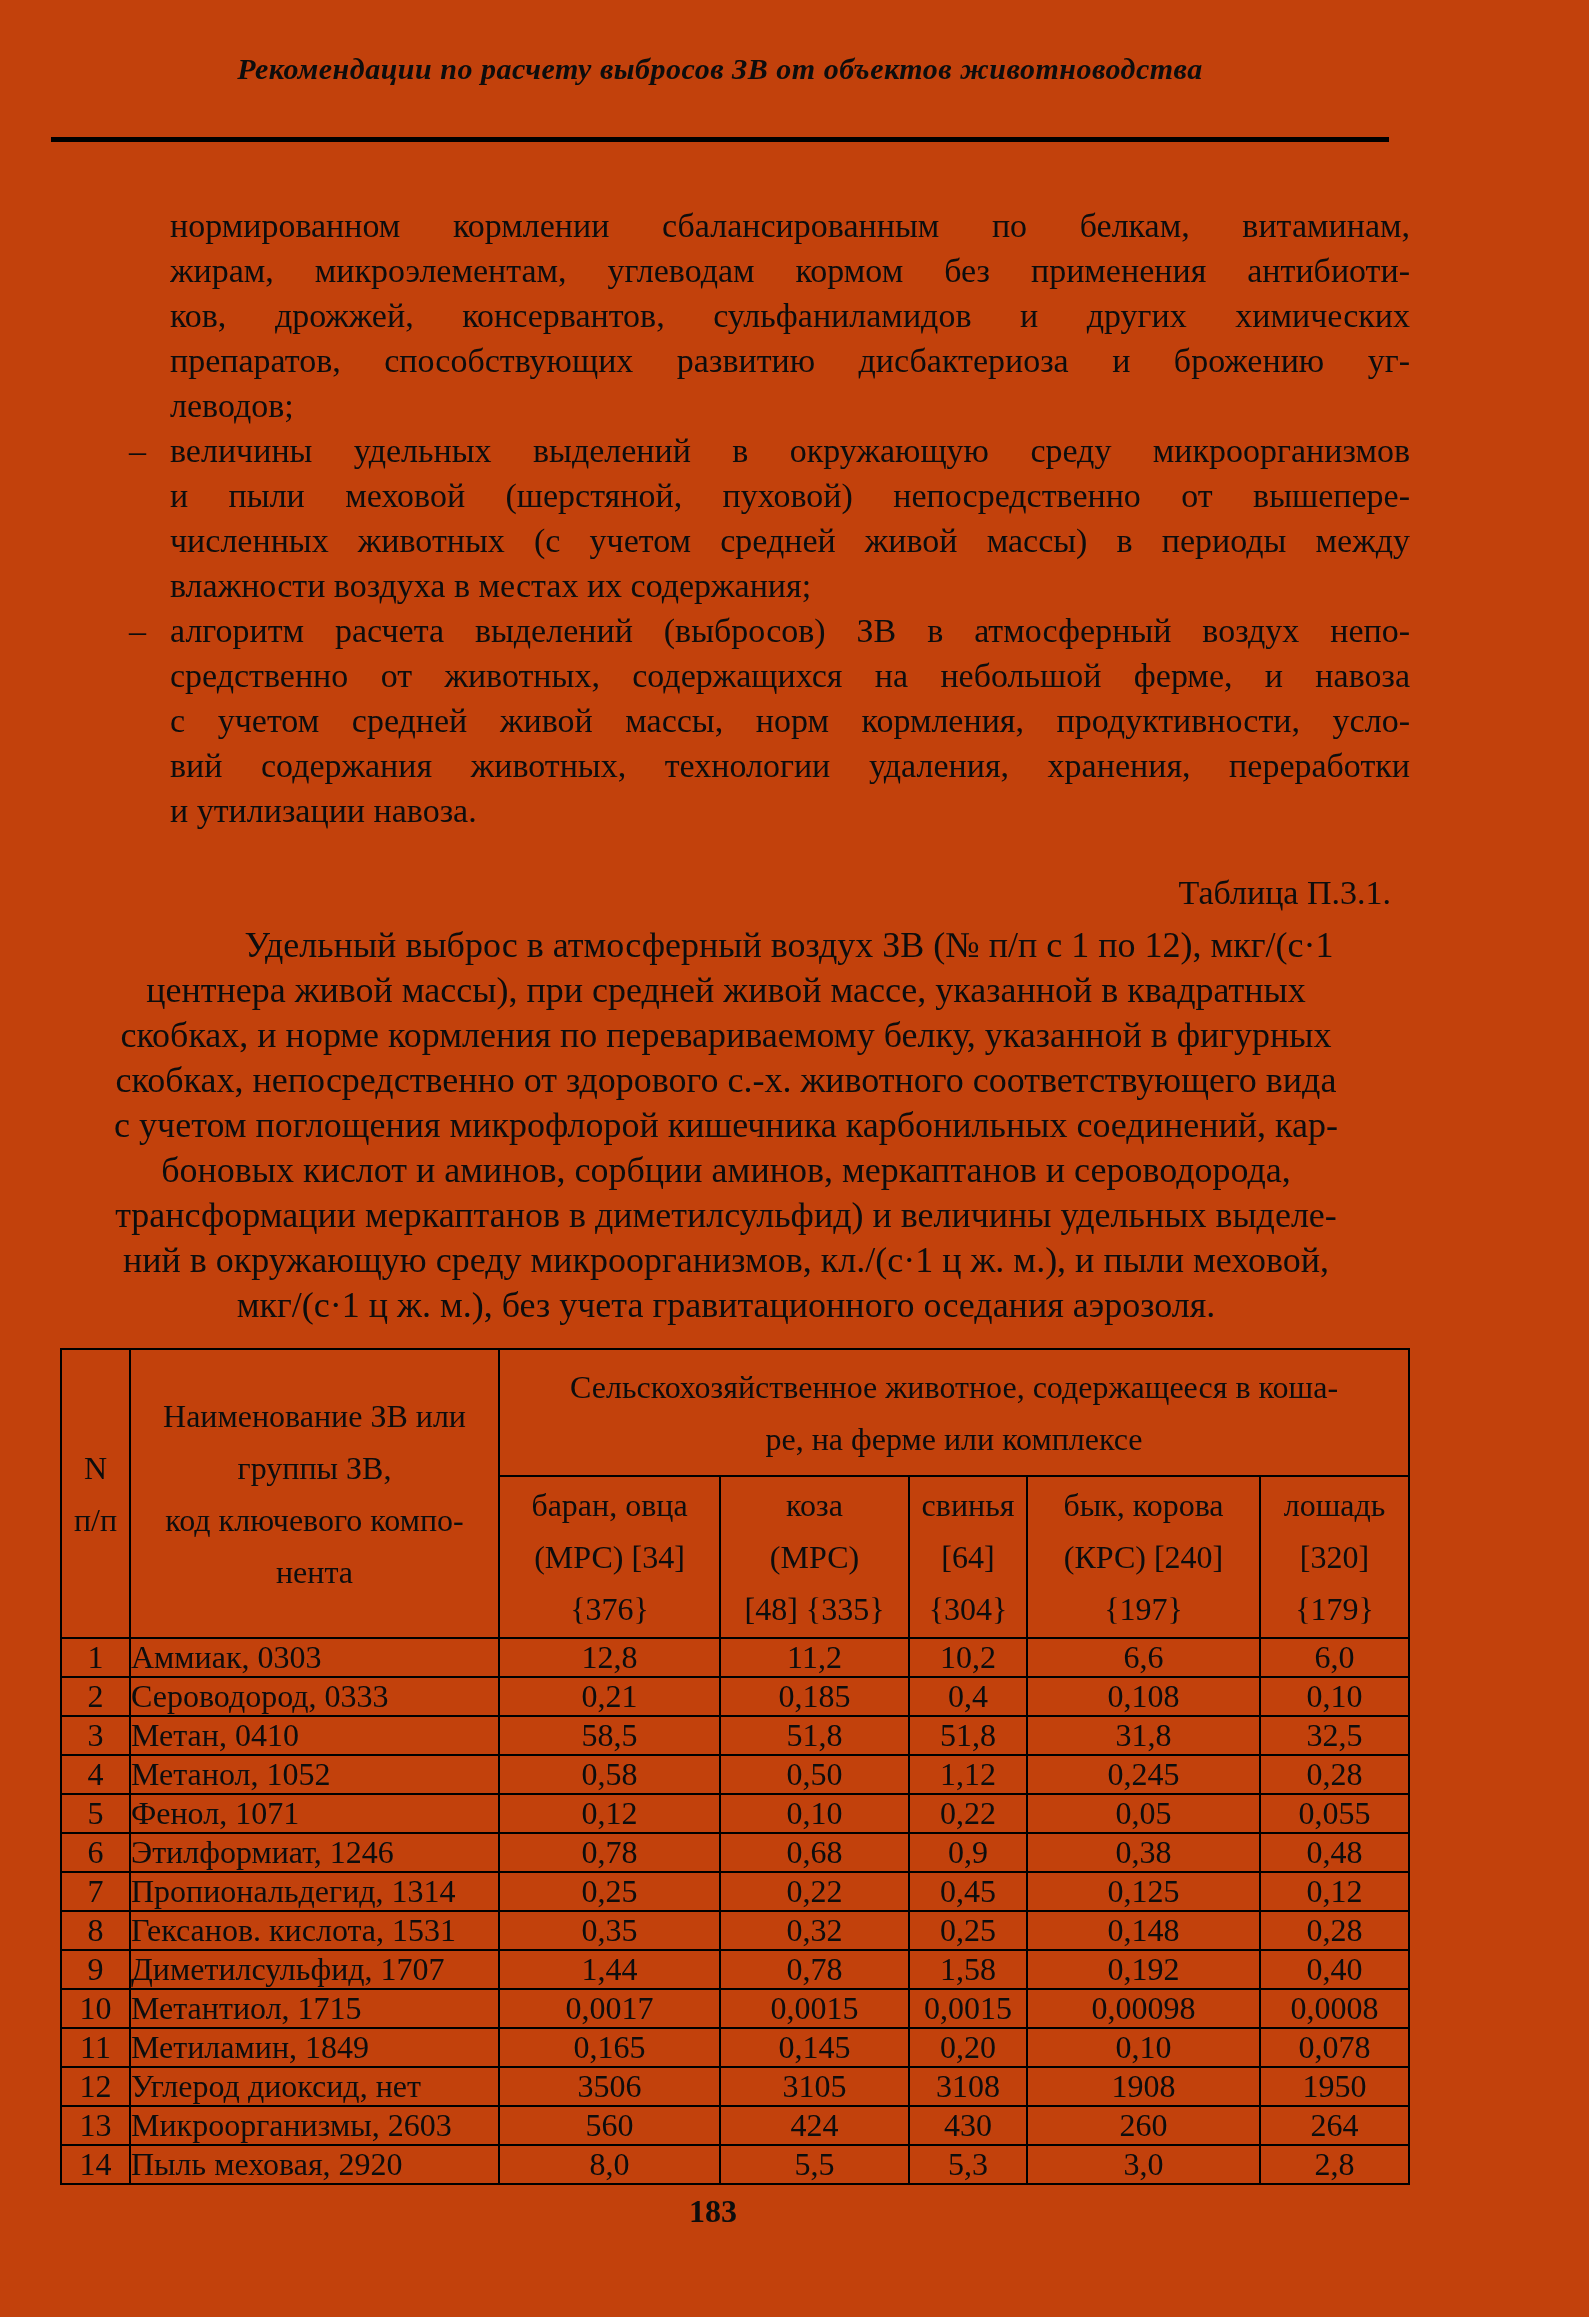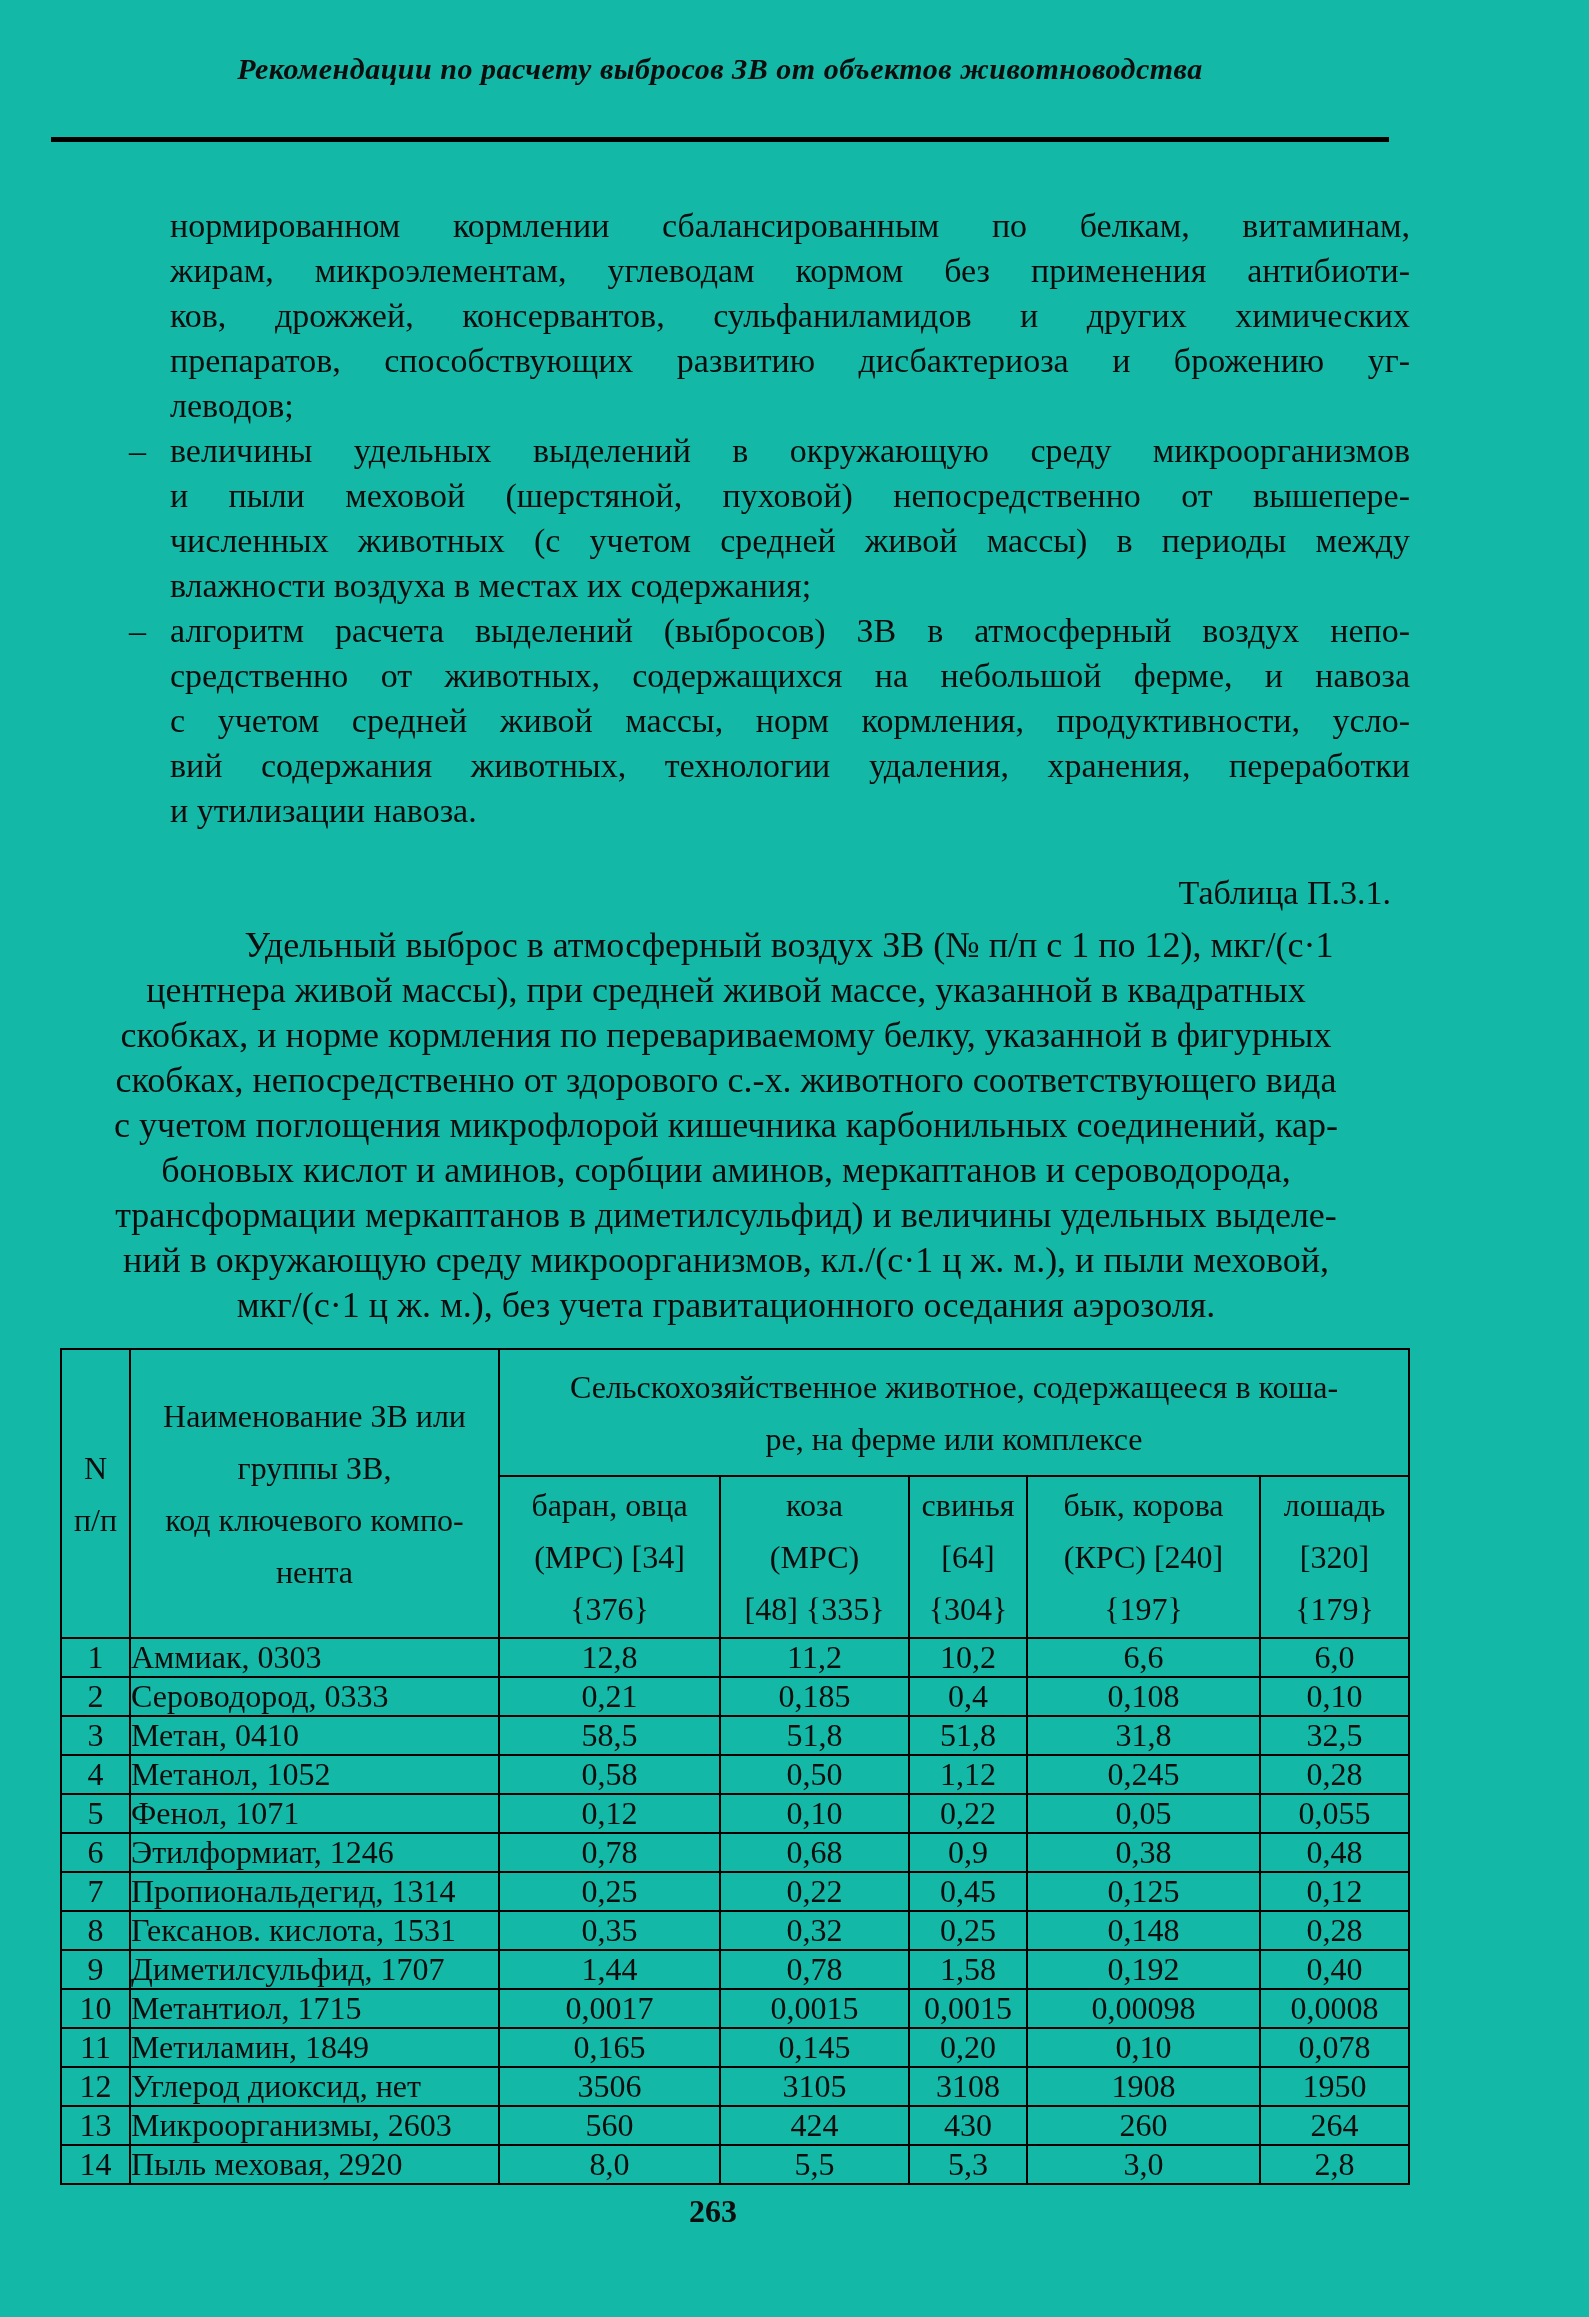--- a/index.html
+++ b/index.html
@@ -1,19 +1,19 @@
 <!DOCTYPE html>
 <html lang="ru" style="font-size:15px"><head>
 <meta charset="utf-8">
 <style>
   html,body{margin:0;padding:0;background:#e8e8e8;}
   #page{
     position:relative;
     width:1589px;height:2318px;
-    background:#14b8a6;
+    background:#c2410c;
     font-family:"Liberation Serif","DejaVu Serif",serif;
     color:#0d0d0d;
     overflow:hidden;
   }
   
   #running-head{
     position:absolute;left:51px;top:52px;width:1338px;
     text-align:center;
     font-style:italic;font-weight:600;font-size:30px;
     letter-spacing:0.5px;
@@ -323,16 +323,16 @@
             <td class="c-val">5,5</td>
             <td class="c-val">5,3</td>
             <td class="c-val">3,0</td>
             <td class="c-val">2,8</td>
           </tr>
 
       </tbody>
     </table>
   </div>
 
-  <div id="page-num">263</div>
+  <div id="page-num">183</div>
 
 </div>
 
 
 </body></html>

